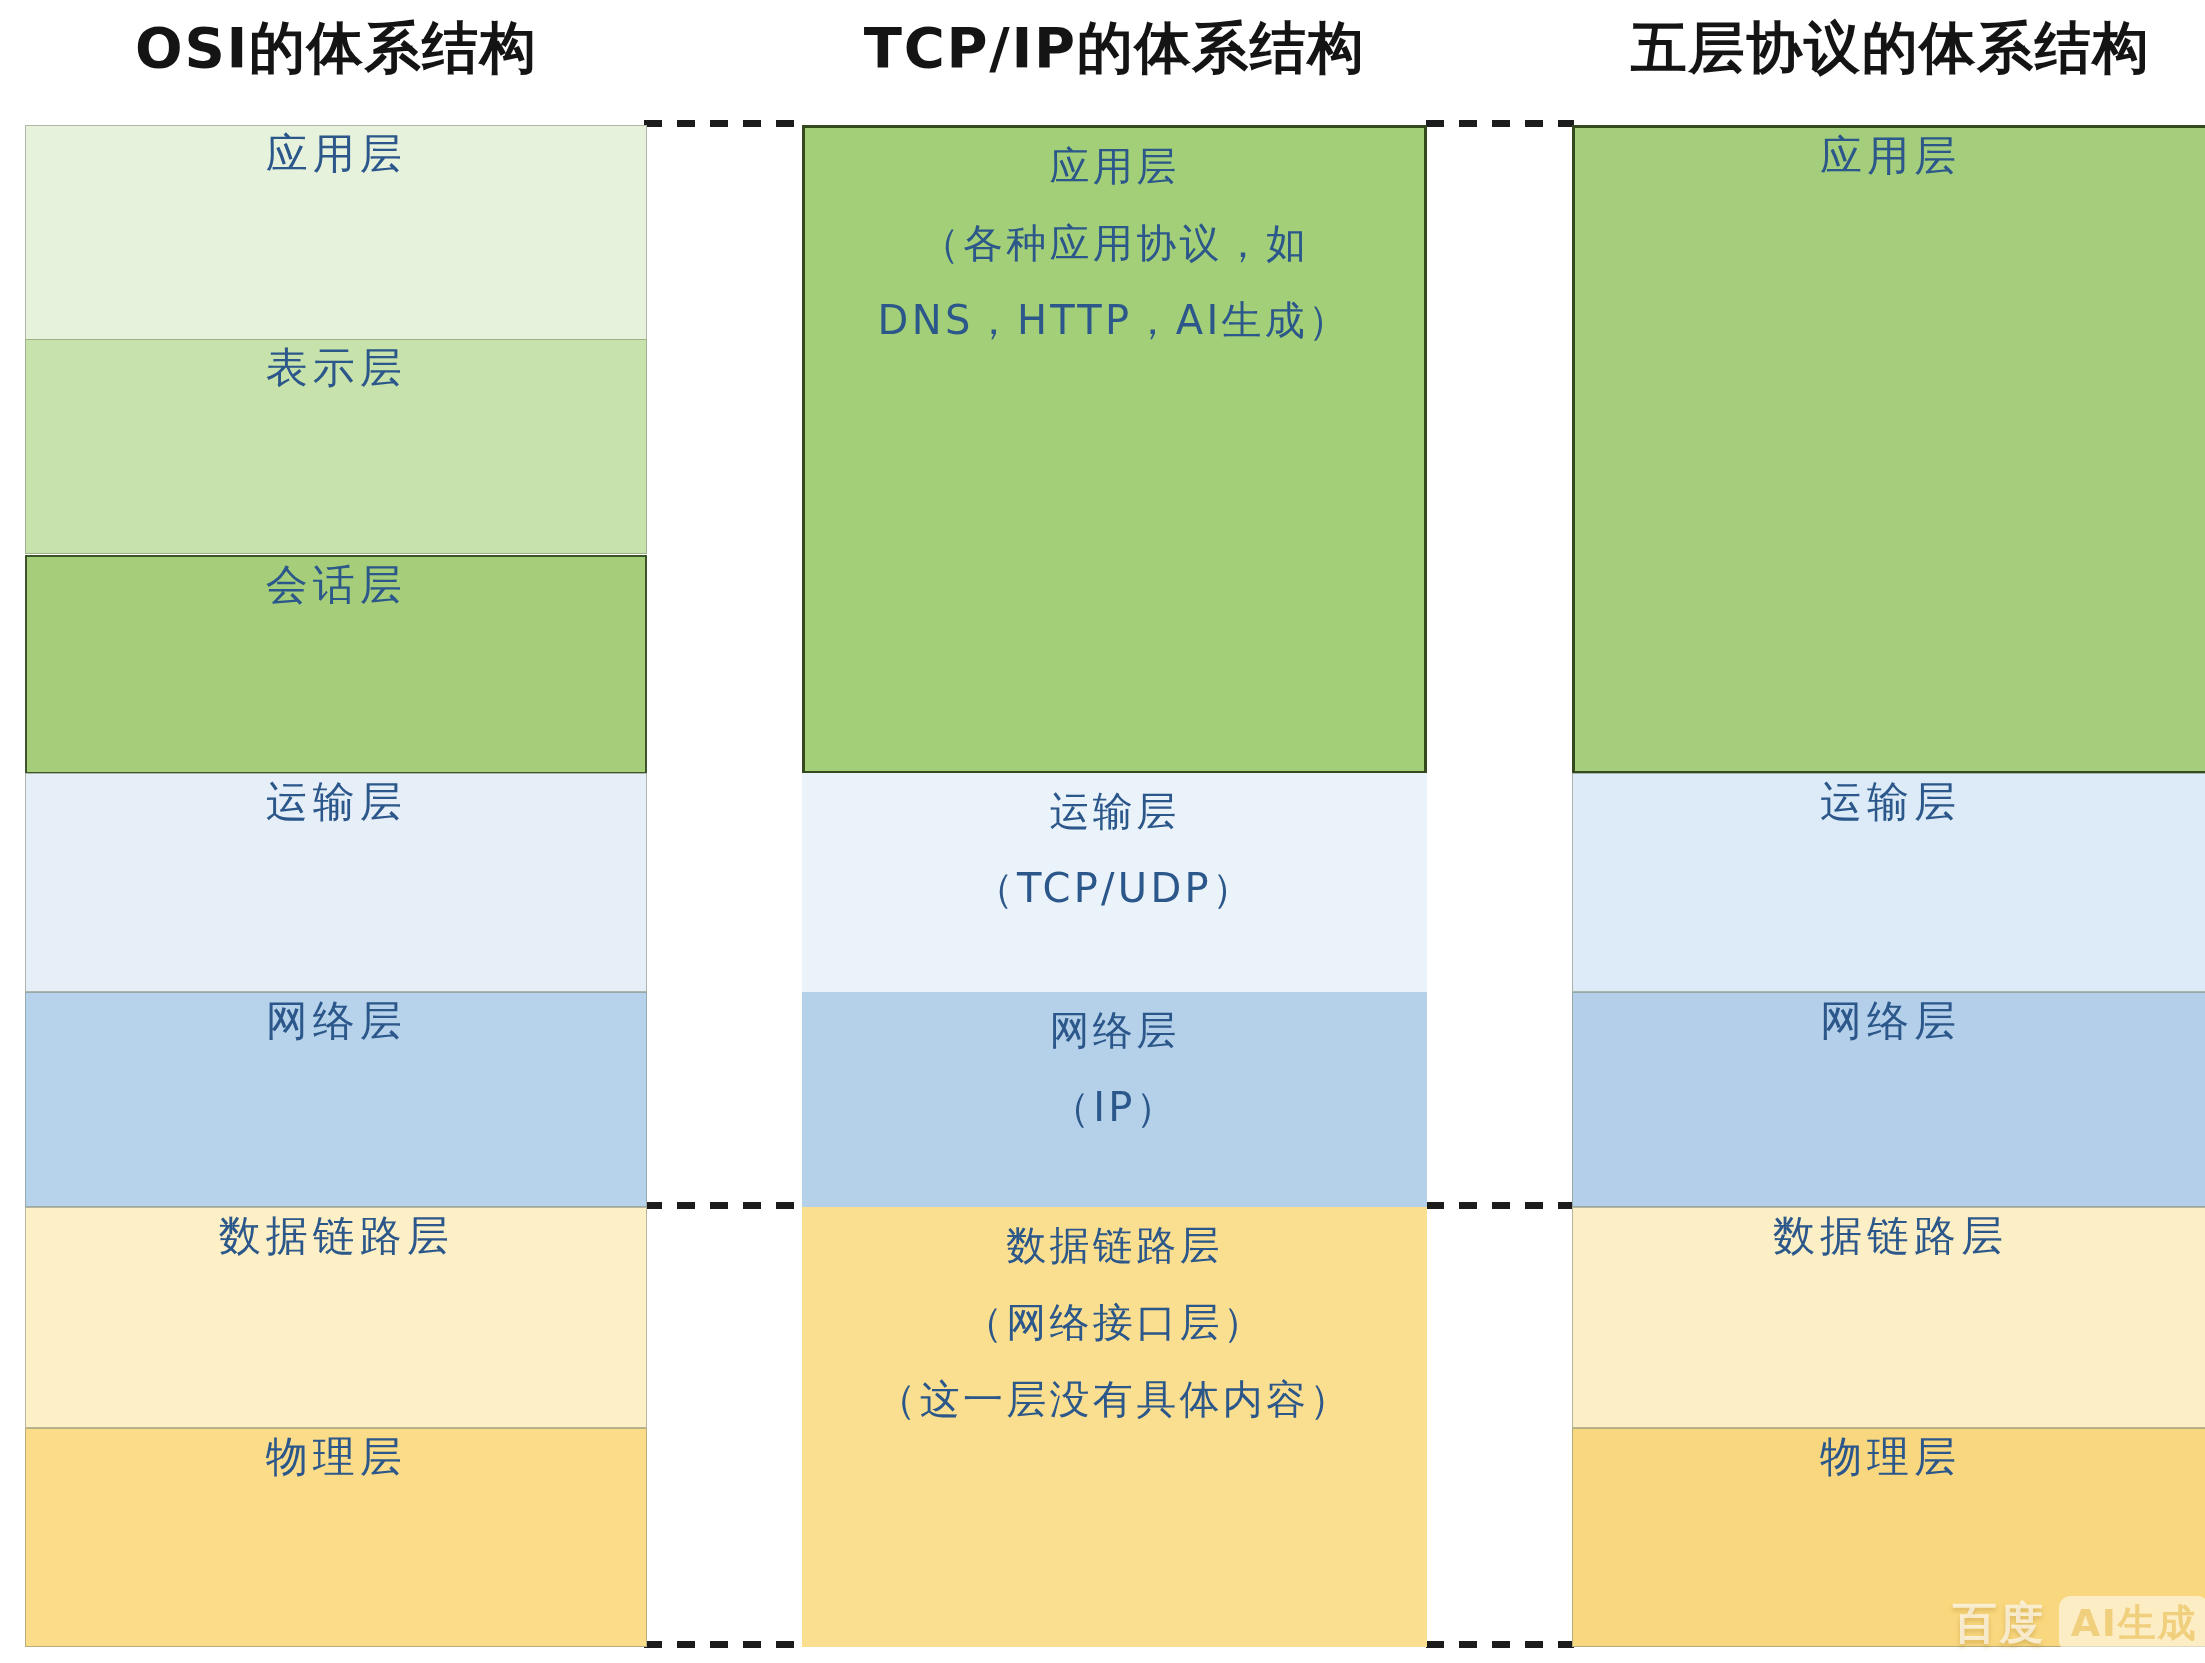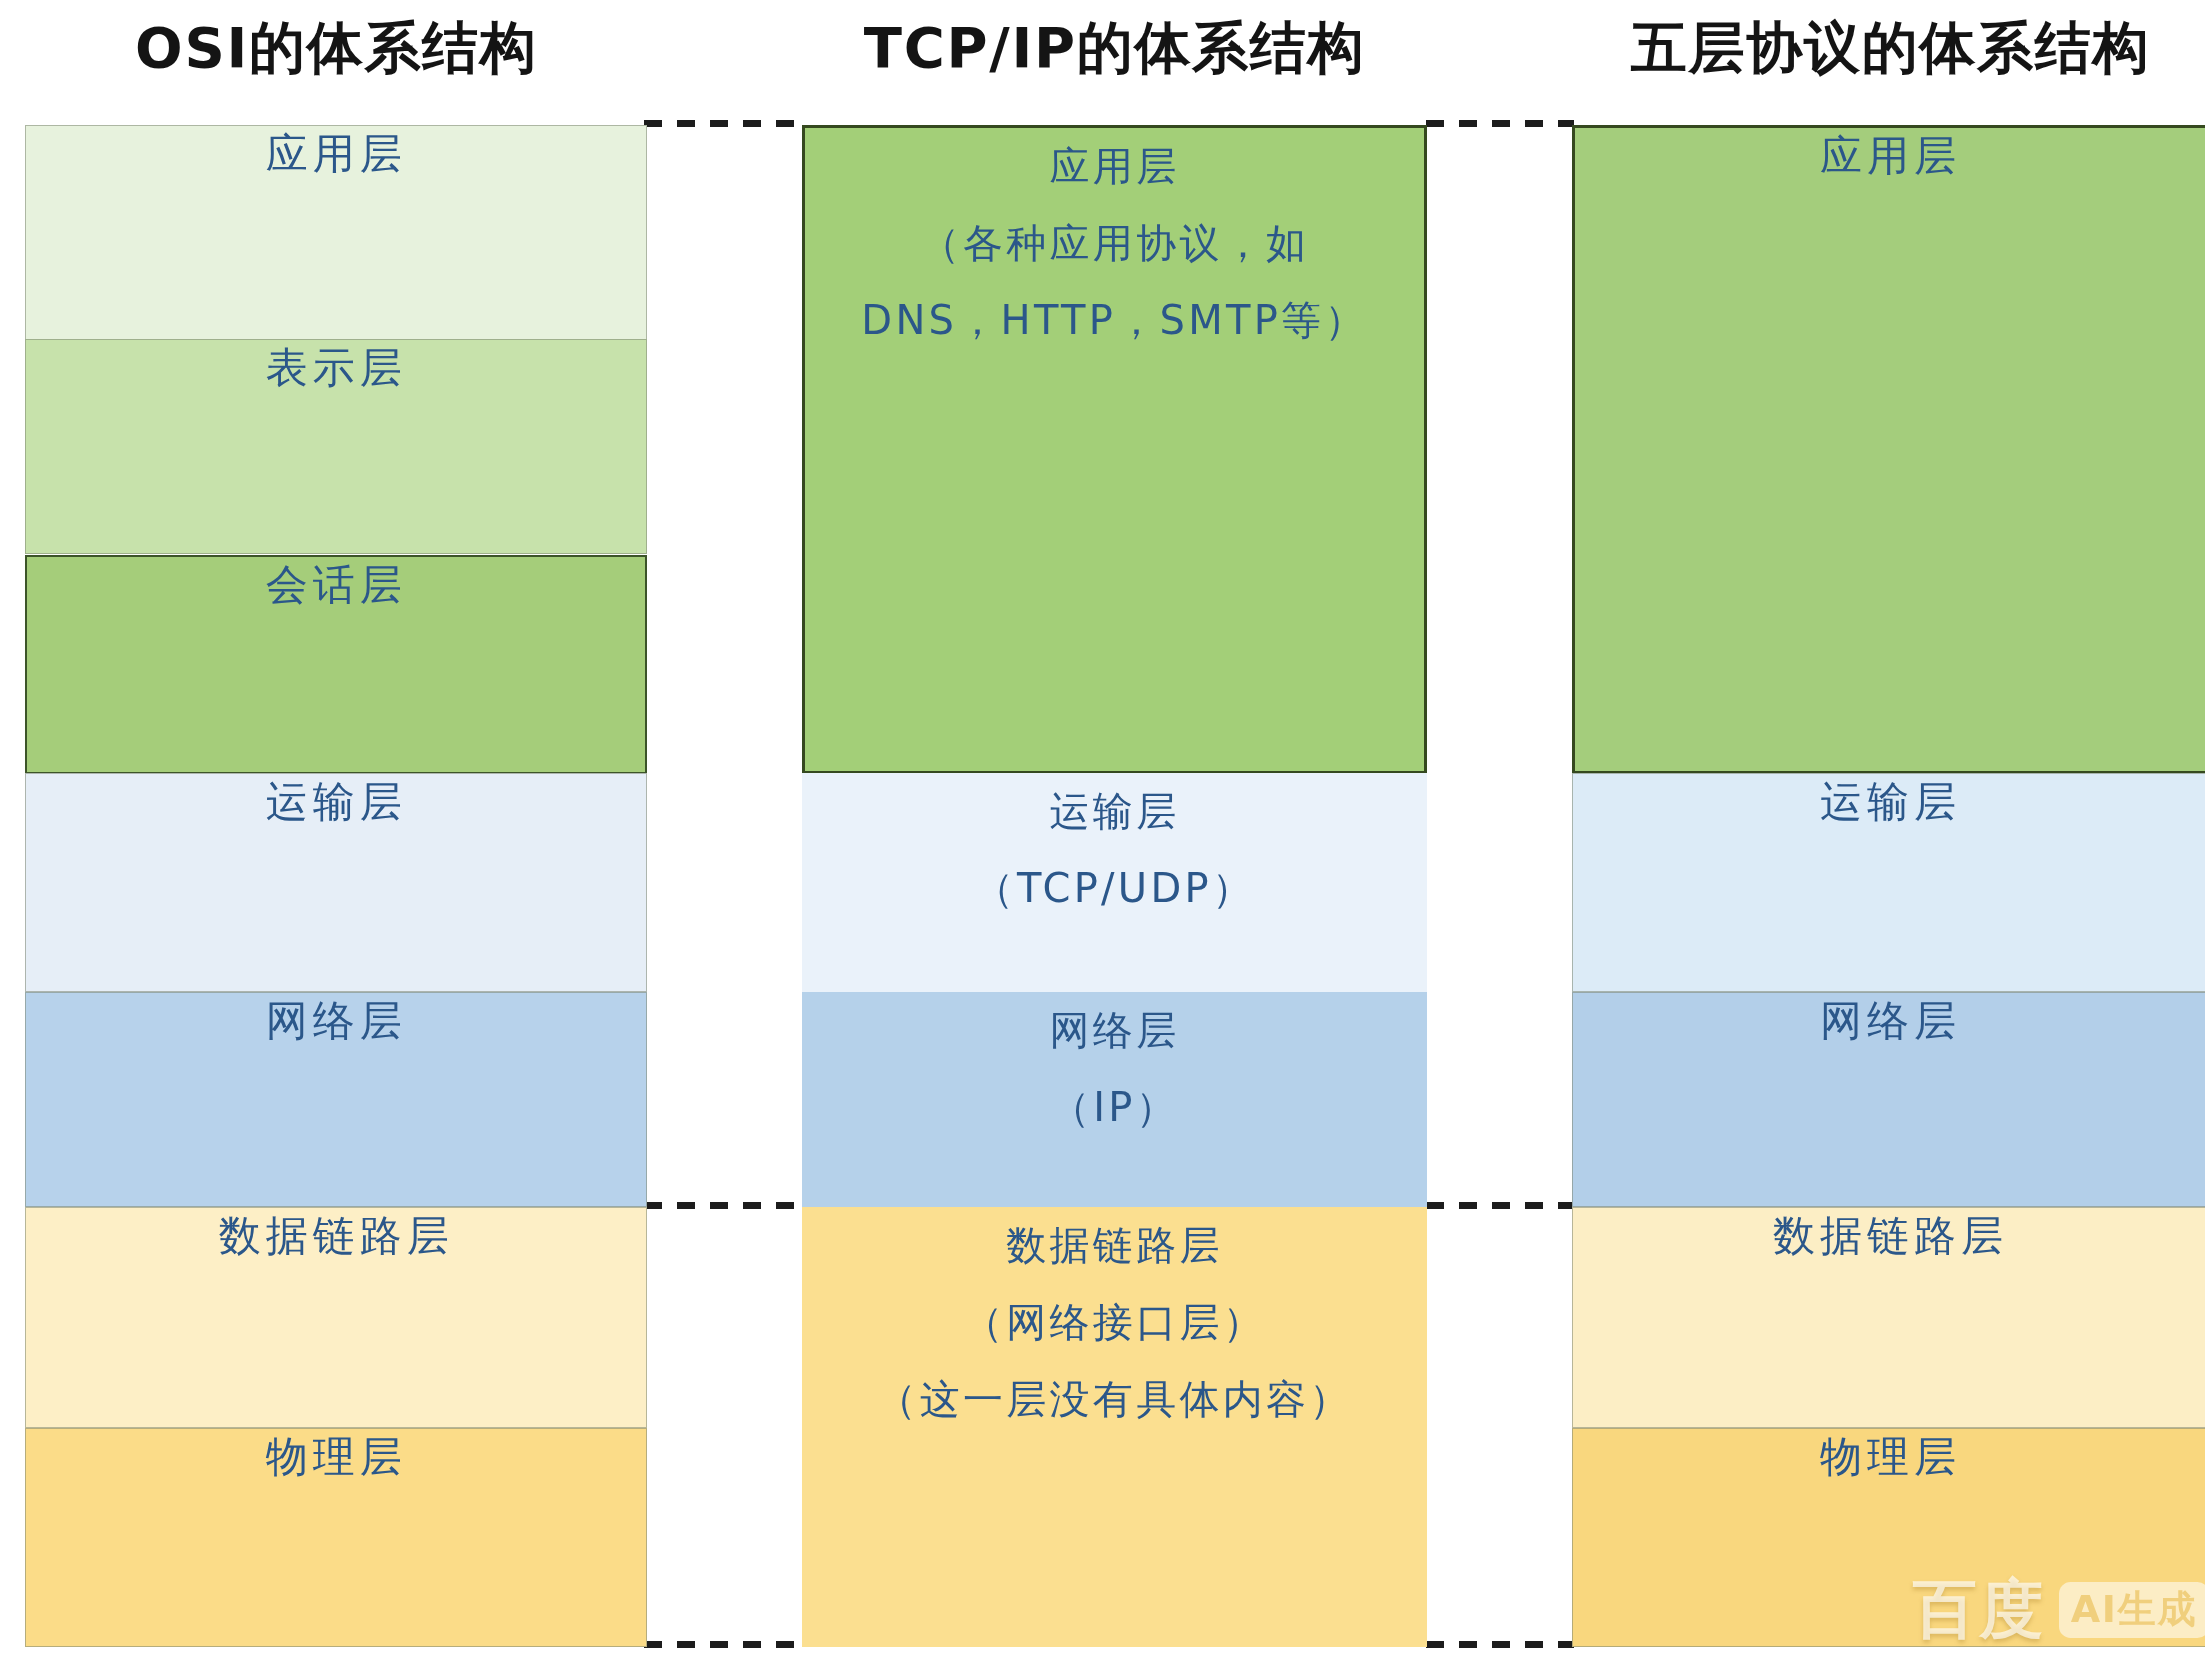--- a/index.html
+++ b/index.html
@@ -86,21 +86,21 @@
 
   .watermark {
     position: absolute;
     right: 8.3px;
     bottom: 10px;
     display: flex;
     align-items: center;
     gap: 13.3px;
   }
   .wm-brand {
-    font-size: 64px;
+    font-size: 44px;
     font-weight: bold;
     color: rgba(255, 255, 255, 0.66);
     text-shadow: 0 2.5px 4.2px rgba(185, 145, 55, 0.45);
     letter-spacing: 2.5px;
   }
   .wm-badge {
     background: rgba(255, 255, 255, 0.55);
     color: rgba(240, 207, 125, 1);
     font-size: 38px;
     font-weight: bold;
@@ -143,21 +143,21 @@
   <div class="box c1 r6 thin-border" style="background-color: rgb(253, 239, 198);">
     <span class="lbl">数据链路层</span>
   </div>
   <div class="box c1 r7 thin-border" style="background-color: rgb(251, 220, 136);">
     <span class="lbl">物理层</span>
   </div>
 
   <div class="box c2 rApp dark-border" style="background-color: rgb(163, 207, 120);">
     <div class="line">应用层</div>
     <div class="line">（各种应用协议，如</div>
-    <div class="line">DNS，HTTP，SMTP等）</div>
+    <div class="line">DNS，HTTP，AI生成）</div>
   </div>
   <div class="box c2 r4" style="background-color: rgb(234, 242, 250);">
     <div class="line">运输层</div>
     <div class="line">（TCP/UDP）</div>
   </div>
   <div class="box c2 r5" style="background-color: rgb(181, 209, 234);">
     <div class="line">网络层</div>
     <div class="line">（IP）</div>
   </div>
   <div class="box c2 rBottom" style="background-color: rgb(251, 223, 144);">

